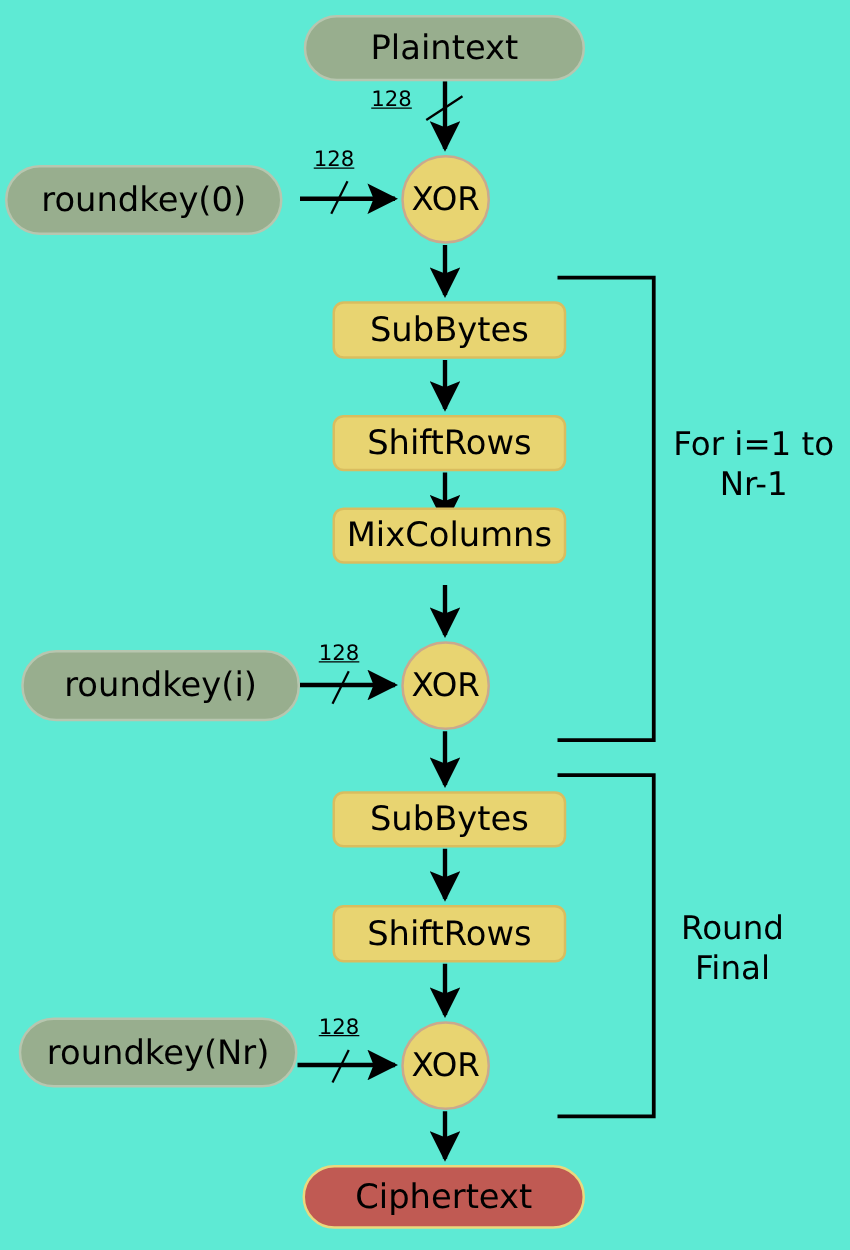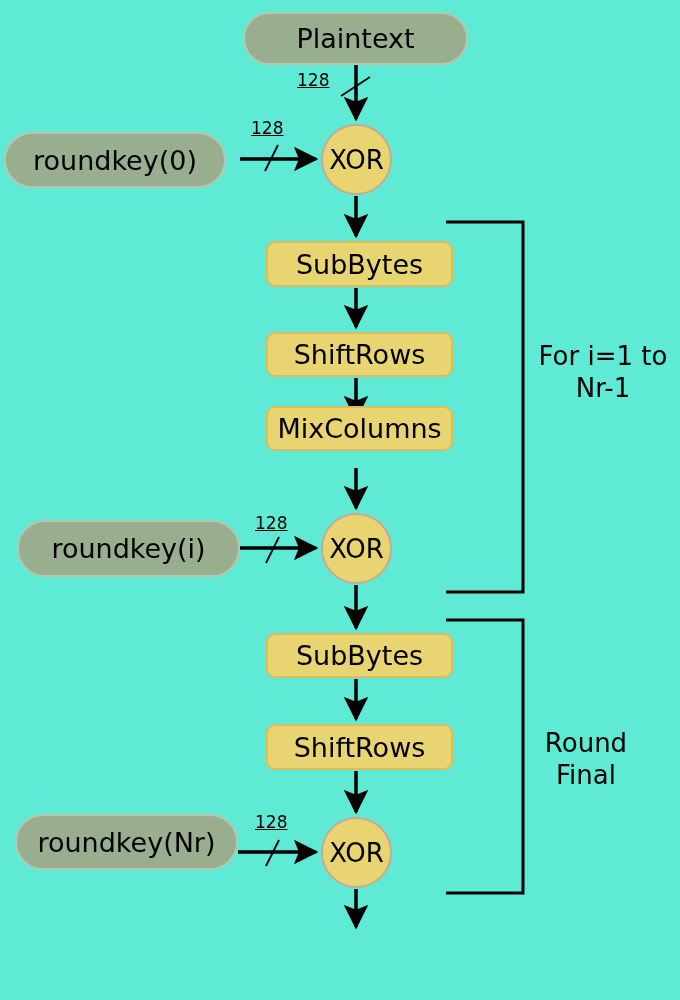--- a/index.html
+++ b/index.html
@@ -92,20 +92,21 @@
   <div class="node circle-yellow" style="left:321px;top:513px;width:71px;height:71px;">XOR</div>
 
   <div class="node box-yellow" style="left:266px;top:633px;width:187px;height:45px;">SubBytes</div>
 
   <div class="node box-yellow" style="left:266px;top:724px;width:187px;height:46px;">ShiftRows</div>
 
   <div class="node pill-green" style="left:15px;top:814px;width:223px;height:56px;">roundkey(Nr)</div>
 
   <div class="node circle-yellow" style="left:321px;top:817px;width:71px;height:71px;">XOR</div>
 
+  <div class="node pill-red" style="left:242px;top:932px;width:226px;height:51px;">Ciphertext</div>
 
   <div class="bus-label" style="left:297px;top:72px;">128</div>
 
   <div class="bus-label" style="left:251px;top:120px;">128</div>
 
   <div class="bus-label" style="left:255px;top:515px;">128</div>
 
   <div class="bus-label" style="left:255px;top:814px;">128</div>
 
   <div class="bracket-label" style="left:523px;top:340px;width:160px;">

